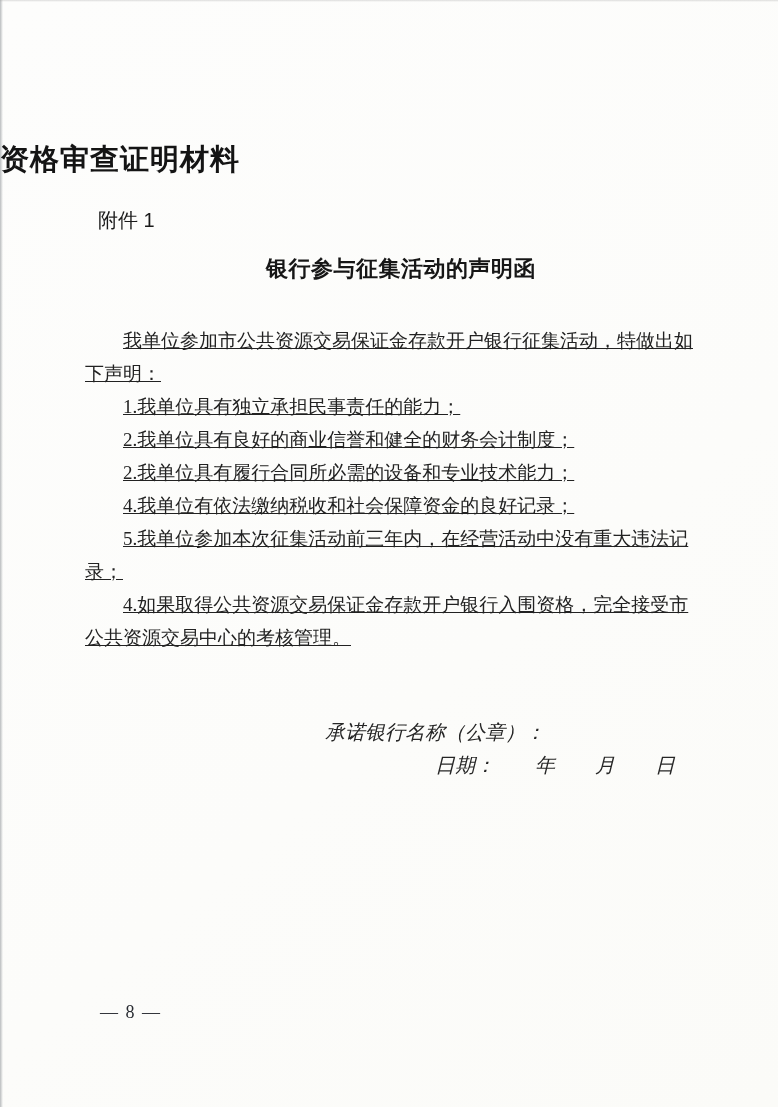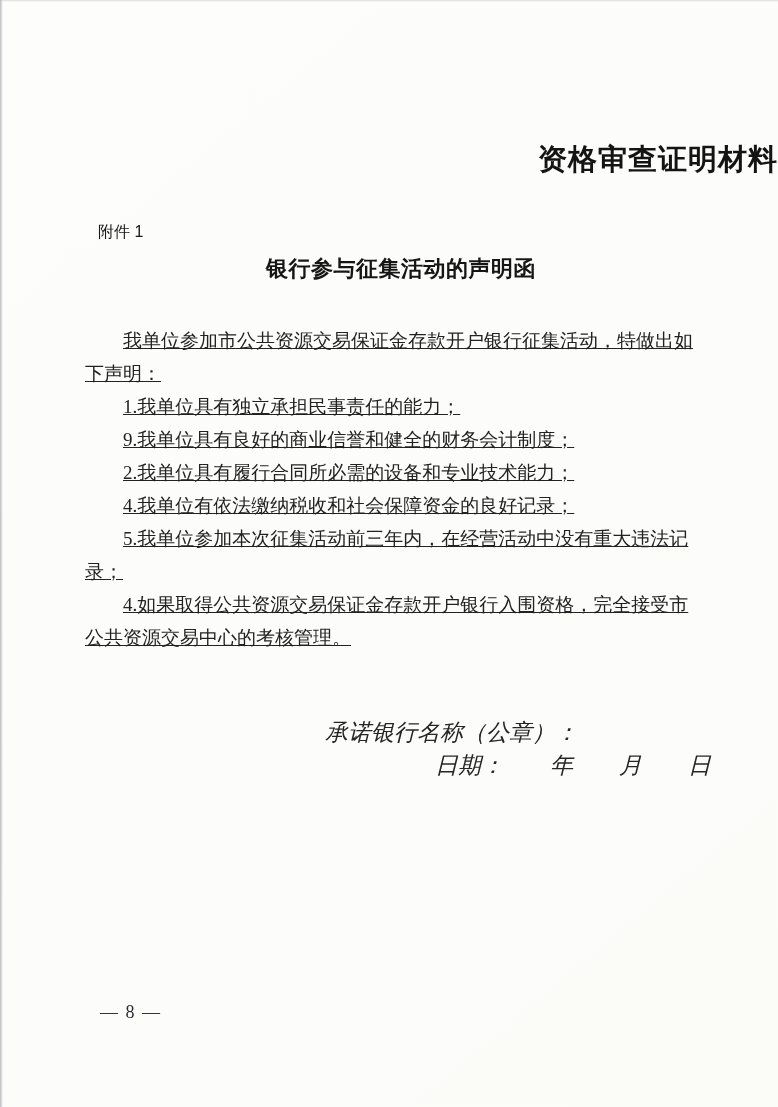--- a/index.html
+++ b/index.html
@@ -27,31 +27,31 @@
     position: absolute;
     left: 0; top: 0;
     width: 100%; height: 2px;
     background: linear-gradient(to bottom, rgba(160,160,160,0.35), rgba(255,255,255,0));
   }
   .doc-title {
     position: absolute;
     top: 140px;
     left: 0;
     width: 100%;
-    text-align: right;
+    text-align: left;
     font-size: 29px;
     font-weight: bold;
     letter-spacing: 1px;
     color: #141414;
   }
   .attachment-label {
     position: absolute;
     left: 98px;
-    top: 222px;
-    font-size: 16px;
+    top: 207px;
+    font-size: 20px;
     font-family: "Liberation Sans", "DejaVu Sans", sans-serif;
     color: #1a1a1a;
   }
   .doc-subtitle {
     position: absolute;
     top: 254px;
     left: 0;
     width: 100%;
     text-align: center;
     transform: translateX(12px);
@@ -74,21 +74,21 @@
     margin: 0;
     text-indent: 2em;
     white-space: pre-line;
     text-align: justify;
     text-decoration: underline;
   }
   .signature-block {
     position: absolute;
     left: 325px;
     top: 716px;
-    font-size: 23px;
+    font-size: 20px;
     line-height: 33px;
     font-style: italic;
     color: #262626;
   }
   .signature-block .sig-date {
     margin-left: 110px;
     white-space: pre;
     text-align: right;
   }
   .page-footer {
@@ -110,21 +110,21 @@
   <div class="doc-title">资格审查证明材料</div>
 
   <div class="attachment-label">附件 1</div>
 
   <div class="doc-subtitle">银行参与征集活动的声明函</div>
 
   <div class="body-text">
     <p>我单位参加市公共资源交易保证金存款开户银行征集活动，特做出如
 下声明：</p>
     <p>1.我单位具有独立承担民事责任的能力；</p>
-    <p>9.我单位具有良好的商业信誉和健全的财务会计制度；</p>
+    <p>2.我单位具有良好的商业信誉和健全的财务会计制度；</p>
     <p>2.我单位具有履行合同所必需的设备和专业技术能力；</p>
     <p>4.我单位有依法缴纳税收和社会保障资金的良好记录；</p>
     <p>5.我单位参加本次征集活动前三年内，在经营活动中没有重大违法记
 录；</p>
     <p>4.如果取得公共资源交易保证金存款开户银行入围资格，完全接受市
 公共资源交易中心的考核管理。</p>
   </div>
 
   <div class="signature-block">
     <div class="sig-bank">承诺银行名称（公章）：</div>

